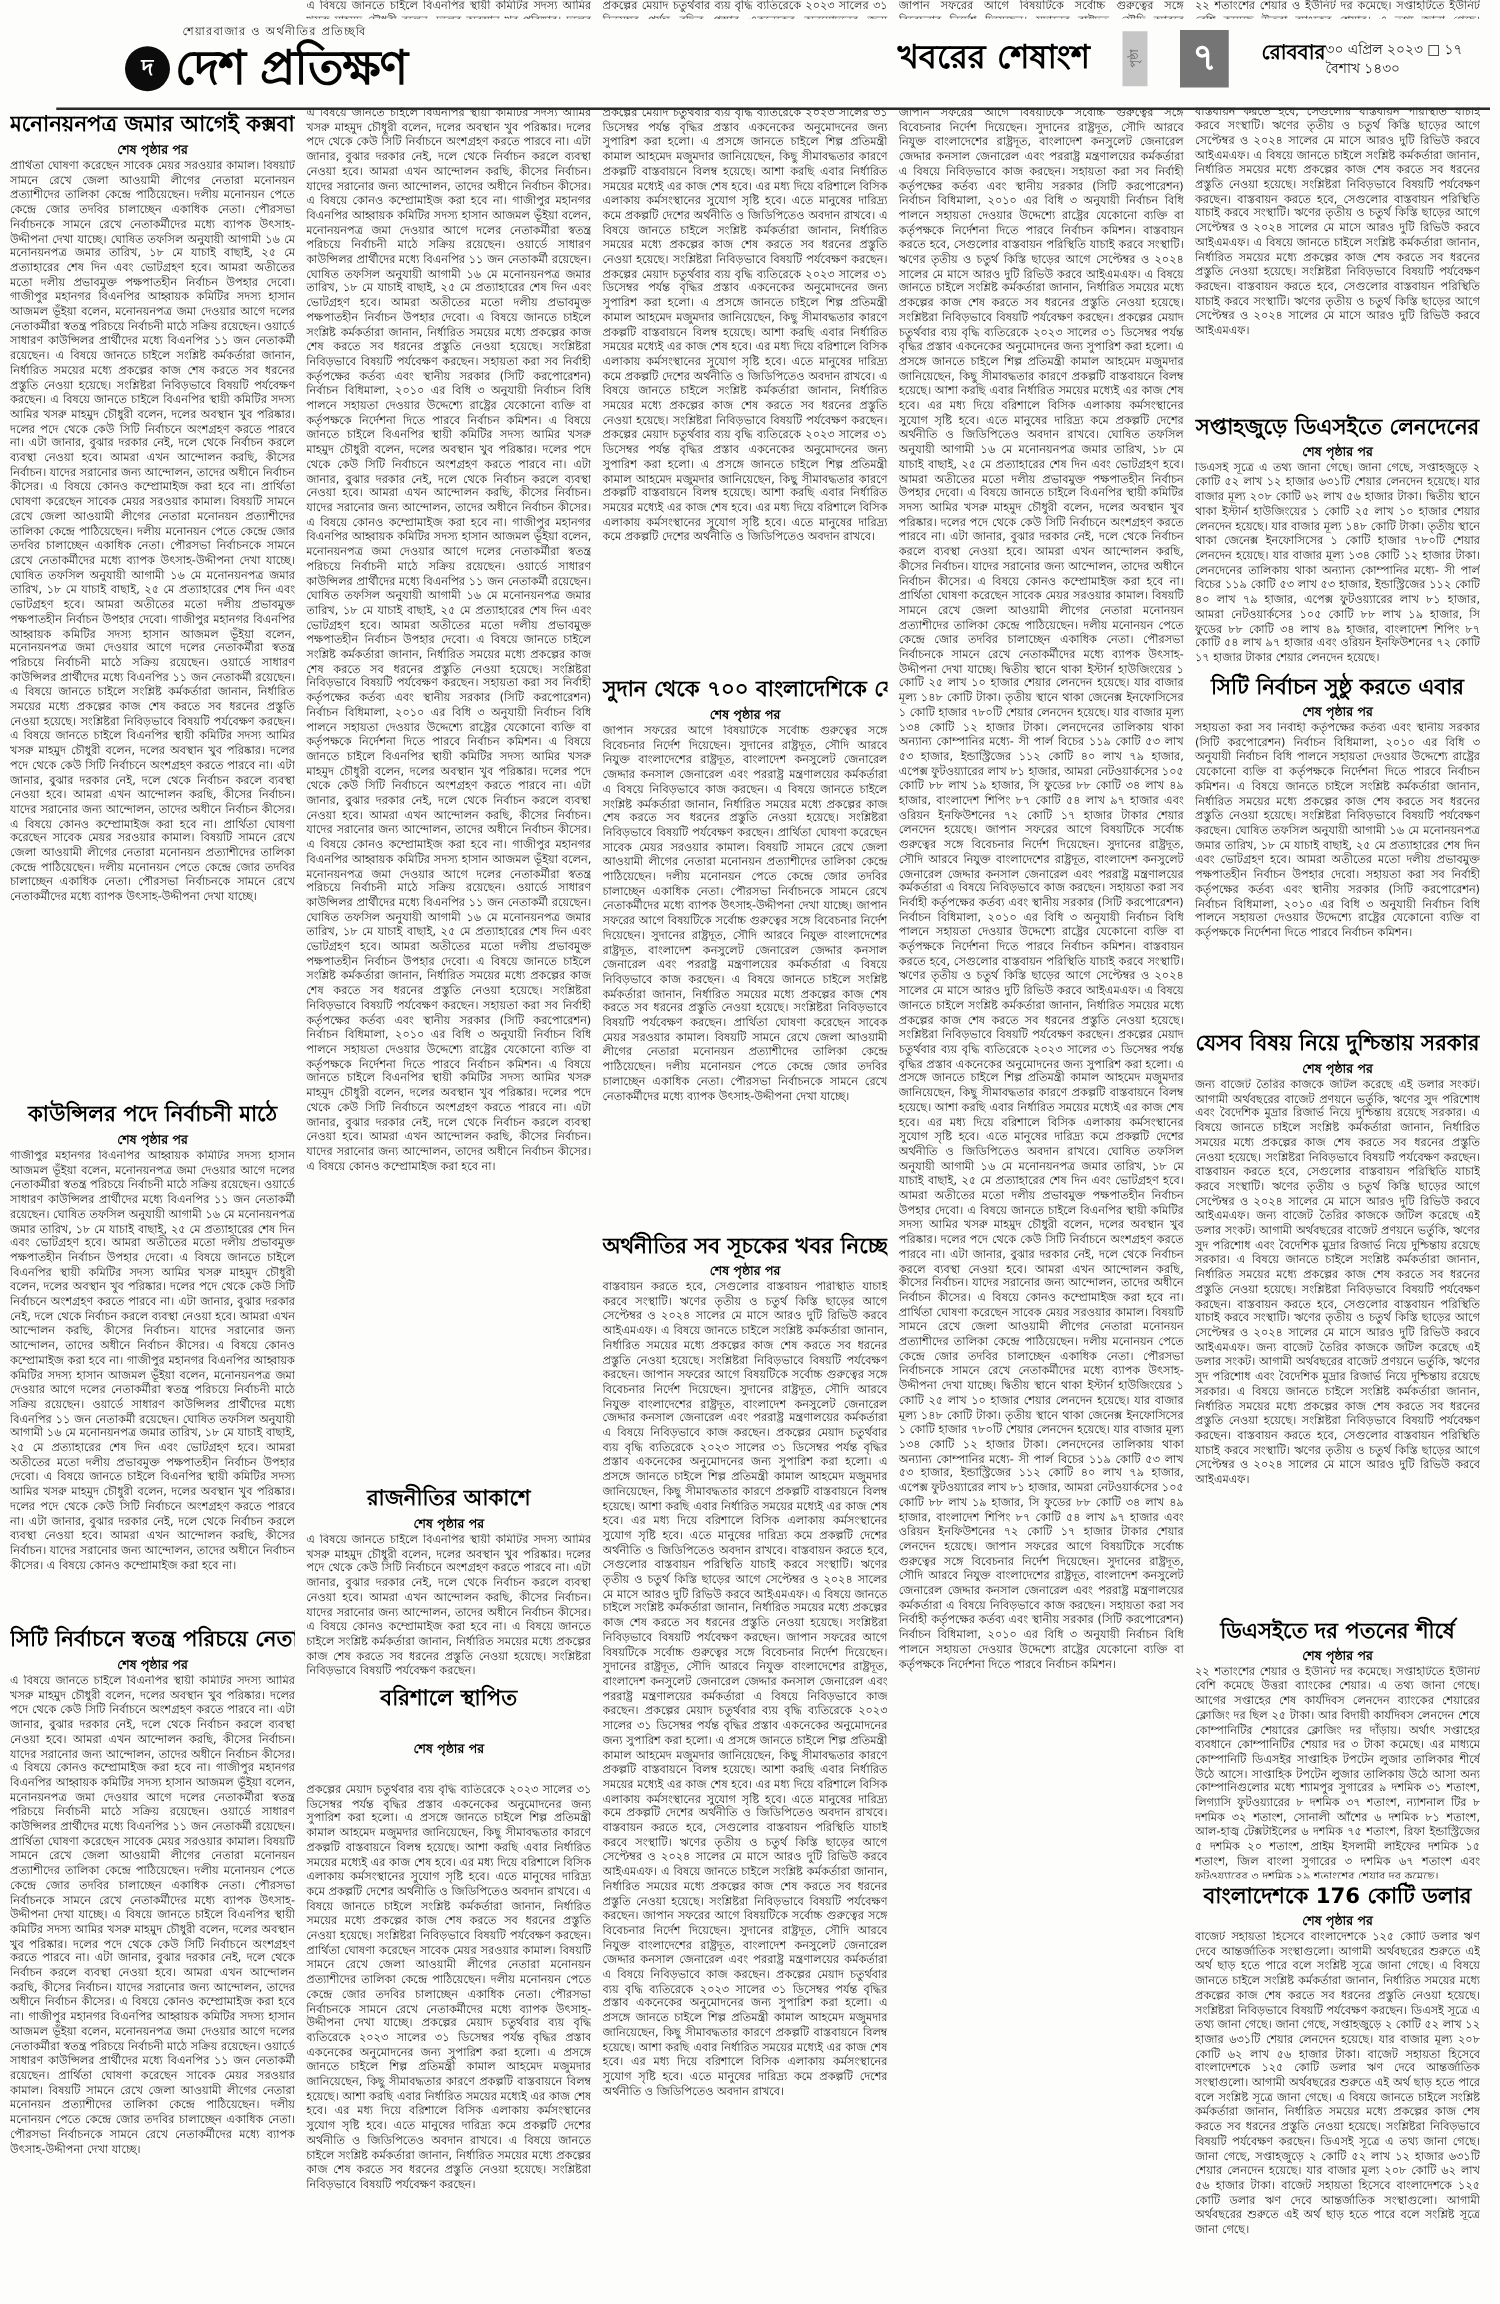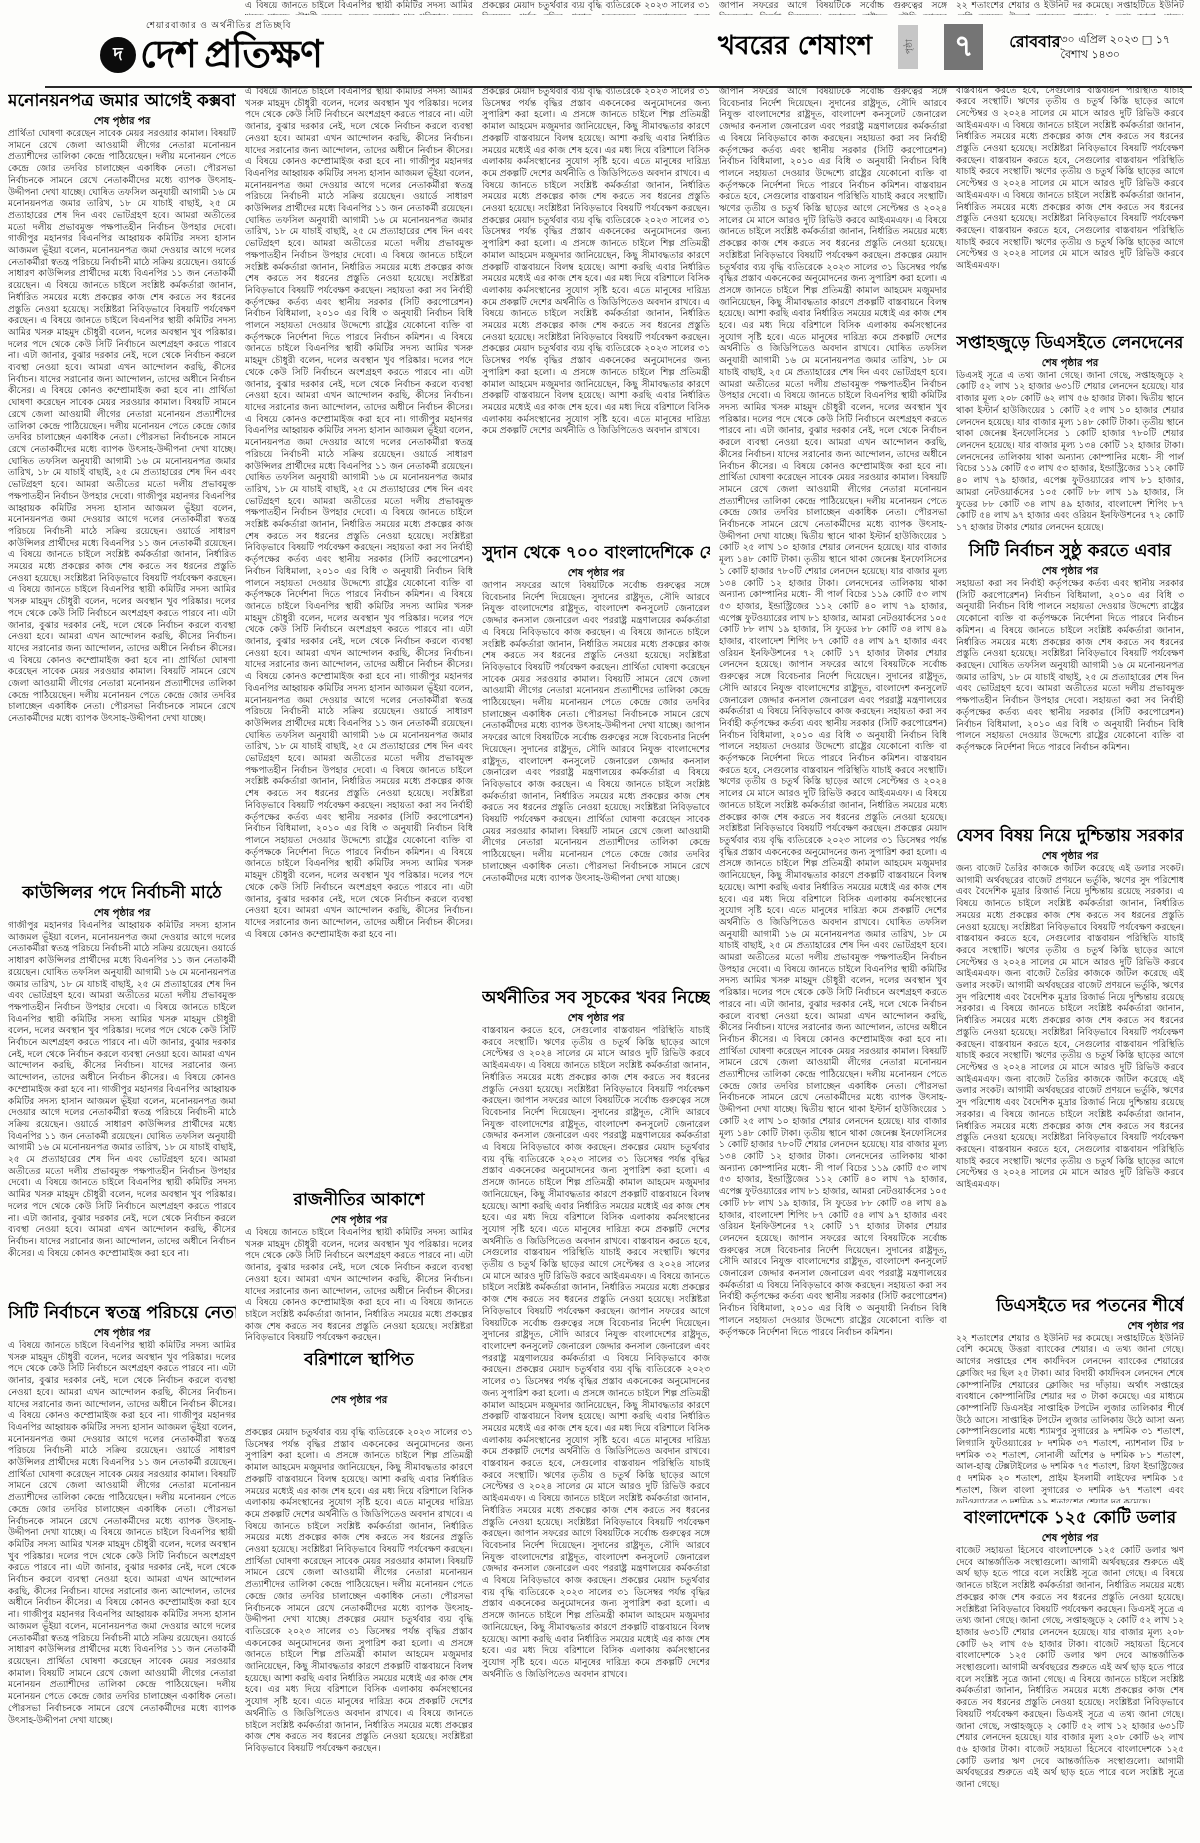--- a/index.html
+++ b/index.html
@@ -14,21 +14,21 @@
   .block.frag .body{flex:none;height:15px;}
   .headline{font-weight:bold;color:#000;font-size:17px;line-height:25px;text-align:center;
             white-space:nowrap;overflow:visible;padding:2px 0 1px 0;}
   .sub{font-weight:bold;font-size:10px;line-height:14px;text-align:center;color:#000;}
   
   .top-white{position:absolute;left:0;top:16px;width:1200px;height:70px;background:#fdfdfb;z-index:2;}
   .header-rule{position:absolute;left:45px;top:86px;width:1147px;height:0;border-top:2px solid #2b2b2b;z-index:3;}
   .masthead{position:absolute;left:100px;top:2px;display:flex;align-items:flex-end;gap:4px;}
   .masthead .logo{width:36px;height:36px;border-radius:50%;background:#0c0c0c;color:#fff;
                   display:flex;align-items:center;justify-content:center;font-size:18px;font-weight:bold;margin-bottom:2px;}
-  .masthead .stack{display:flex;flex-direction:column;font-family:Liberation Serif, serif;}
+  .masthead .stack{display:flex;flex-direction:column;}
   .tagline{font-size:9px;letter-spacing:1px;color:#1c1c1c;padding-left:6px;}
   .mast-title{font-size:38px;line-height:42px;font-weight:900;color:#050505;letter-spacing:-1px;}
   .folio{position:absolute;left:718px;top:8px;display:flex;align-items:center;gap:26px;}
   .section-title{font-size:26px;font-weight:bold;color:#000;white-space:nowrap;}
   .page-label{width:20px;height:44px;background:#c6c6c6;color:#555;display:flex;align-items:center;
               justify-content:center;font-size:9px;writing-mode:vertical-rl;transform:rotate(180deg);}
   .page-num{width:46px;height:46px;background:#757575;color:#fff;display:flex;align-items:center;
             justify-content:center;font-size:30px;font-weight:bold;}
   .daydate{display:flex;flex-direction:row;justify-content:center;}
   .day{font-size:16px;font-weight:bold;line-height:20px;color:#000;}
@@ -119,27 +119,27 @@
         <div class="block story" style="height: 290px;">
           <div class="headline">সিটি নির্বাচন সুষ্ঠু করতে এবার</div>
           <div class="sub">শেষ পৃষ্ঠার পর</div>
           <div class="body">সহায়তা করা সব নির্বাহী কর্তৃপক্ষের কর্তব্য এবং স্থানীয় সরকার (সিটি করপোরেশন) নির্বাচন বিধিমালা, ২০১০ এর বিধি ৩ অনুযায়ী নির্বাচন বিধি পালনে সহায়তা দেওয়ার উদ্দেশ্যে রাষ্ট্রের যেকোনো ব্যক্তি বা কর্তৃপক্ষকে নির্দেশনা দিতে পারবে নির্বাচন কমিশন। এ বিষয়ে জানতে চাইলে সংশ্লিষ্ট কর্মকর্তারা জানান, নির্ধারিত সময়ের মধ্যে প্রকল্পের কাজ শেষ করতে সব ধরনের প্রস্তুতি নেওয়া হয়েছে। সংশ্লিষ্টরা নিবিড়ভাবে বিষয়টি পর্যবেক্ষণ করছেন। ঘোষিত তফসিল অনুযায়ী আগামী ১৬ মে মনোনয়নপত্র জমার তারিখ, ১৮ মে যাচাই বাছাই, ২৫ মে প্রত্যাহারের শেষ দিন এবং ভোটগ্রহণ হবে। আমরা অতীতের মতো দলীয় প্রভাবমুক্ত পক্ষপাতহীন নির্বাচন উপহার দেবো। সহায়তা করা সব নির্বাহী কর্তৃপক্ষের কর্তব্য এবং স্থানীয় সরকার (সিটি করপোরেশন) নির্বাচন বিধিমালা, ২০১০ এর বিধি ৩ অনুযায়ী নির্বাচন বিধি পালনে সহায়তা দেওয়ার উদ্দেশ্যে রাষ্ট্রের যেকোনো ব্যক্তি বা কর্তৃপক্ষকে নির্দেশনা দিতে পারবে নির্বাচন কমিশন। </div>
         </div>
         <div class="block story" style="height: 478px;">
           <div class="headline">যেসব বিষয় নিয়ে দুশ্চিন্তায় সরকার</div>
           <div class="sub">শেষ পৃষ্ঠার পর</div>
           <div class="body">জন্য বাজেট তৈরির কাজকে জটিল করেছে এই ডলার সংকট। আগামী অর্থবছরের বাজেট প্রণয়নে ভর্তুকি, ঋণের সুদ পরিশোধ এবং বৈদেশিক মুদ্রার রিজার্ভ নিয়ে দুশ্চিন্তায় রয়েছে সরকার। এ বিষয়ে জানতে চাইলে সংশ্লিষ্ট কর্মকর্তারা জানান, নির্ধারিত সময়ের মধ্যে প্রকল্পের কাজ শেষ করতে সব ধরনের প্রস্তুতি নেওয়া হয়েছে। সংশ্লিষ্টরা নিবিড়ভাবে বিষয়টি পর্যবেক্ষণ করছেন। বাস্তবায়ন করতে হবে, সেগুলোর বাস্তবায়ন পরিস্থিতি যাচাই করবে সংস্থাটি। ঋণের তৃতীয় ও চতুর্থ কিস্তি ছাড়ের আগে সেপ্টেম্বর ও ২০২৪ সালের মে মাসে আরও দুটি রিভিউ করবে আইএমএফ। জন্য বাজেট তৈরির কাজকে জটিল করেছে এই ডলার সংকট। আগামী অর্থবছরের বাজেট প্রণয়নে ভর্তুকি, ঋণের সুদ পরিশোধ এবং বৈদেশিক মুদ্রার রিজার্ভ নিয়ে দুশ্চিন্তায় রয়েছে সরকার। এ বিষয়ে জানতে চাইলে সংশ্লিষ্ট কর্মকর্তারা জানান, নির্ধারিত সময়ের মধ্যে প্রকল্পের কাজ শেষ করতে সব ধরনের প্রস্তুতি নেওয়া হয়েছে। সংশ্লিষ্টরা নিবিড়ভাবে বিষয়টি পর্যবেক্ষণ করছেন। বাস্তবায়ন করতে হবে, সেগুলোর বাস্তবায়ন পরিস্থিতি যাচাই করবে সংস্থাটি। ঋণের তৃতীয় ও চতুর্থ কিস্তি ছাড়ের আগে সেপ্টেম্বর ও ২০২৪ সালের মে মাসে আরও দুটি রিভিউ করবে আইএমএফ। জন্য বাজেট তৈরির কাজকে জটিল করেছে এই ডলার সংকট। আগামী অর্থবছরের বাজেট প্রণয়নে ভর্তুকি, ঋণের সুদ পরিশোধ এবং বৈদেশিক মুদ্রার রিজার্ভ নিয়ে দুশ্চিন্তায় রয়েছে সরকার। এ বিষয়ে জানতে চাইলে সংশ্লিষ্ট কর্মকর্তারা জানান, নির্ধারিত সময়ের মধ্যে প্রকল্পের কাজ শেষ করতে সব ধরনের প্রস্তুতি নেওয়া হয়েছে। সংশ্লিষ্টরা নিবিড়ভাবে বিষয়টি পর্যবেক্ষণ করছেন। বাস্তবায়ন করতে হবে, সেগুলোর বাস্তবায়ন পরিস্থিতি যাচাই করবে সংস্থাটি। ঋণের তৃতীয় ও চতুর্থ কিস্তি ছাড়ের আগে সেপ্টেম্বর ও ২০২৪ সালের মে মাসে আরও দুটি রিভিউ করবে আইএমএফ। </div>
         </div>
-        <div class="block story" style="height: 216px; align-items: flex-end;">
+        <div class="block story" style="height: 216px;">
           <div class="headline">ডিএসইতে দর পতনের শীর্ষে</div>
           <div class="sub">শেষ পৃষ্ঠার পর</div>
           <div class="body">২২ শতাংশের শেয়ার ও ইউনিট দর কমেছে। সপ্তাহটিতে ইউনিট বেশি কমেছে উত্তরা ব্যাংকের শেয়ার। এ তথ্য জানা গেছে। আগের সপ্তাহের শেষ কার্যদিবস লেনদেন ব্যাংকের শেয়ারের ক্লোজিং দর ছিল ২৫ টাকা। আর বিদায়ী কার্যদিবস লেনদেন শেষে কোম্পানিটির শেয়ারের ক্লোজিং দর দাঁড়ায়। অর্থাৎ সপ্তাহের ব্যবধানে কোম্পানিটির শেয়ার দর ৩ টাকা কমেছে। এর মাধ্যমে কোম্পানিটি ডিএসইর সাপ্তাহিক টপটেন লুজার তালিকার শীর্ষে উঠে আসে। সাপ্তাহিক টপটেন লুজার তালিকায় উঠে আসা অন্য কোম্পানিগুলোর মধ্যে শ্যামপুর সুগারের ৯ দশমিক ৩১ শতাংশ, লিগ্যাসি ফুটওয়্যারের ৮ দশমিক ৩৭ শতাংশ, ন্যাশনাল টির ৮ দশমিক ৩২ শতাংশ, সোনালী আঁশের ৬ দশমিক ৮১ শতাংশ, আল-হাজ্ব টেক্সটাইলের ৬ দশমিক ৭৫ শতাংশ, রিফা ইন্ডাস্ট্রিজের ৫ দশমিক ২০ শতাংশ, প্রাইম ইসলামী লাইফের দশমিক ১৫ শতাংশ, জিল বাংলা সুগারের ৩ দশমিক ৬৭ শতাংশ এবং ফুটওয়্যারের ৩ দশমিক ২৯ শতাংশের শেয়ার দর কমেছে। </div>
         </div>
         <div class="block story" style="height: 346px;">
-          <div class="headline">বাংলাদেশকে ১২৫ কোটি ডলার</div>
+          <div class="headline">বাংলাদেশকে 176 কোটি ডলার</div>
           <div class="sub">শেষ পৃষ্ঠার পর</div>
           <div class="body">বাজেট সহায়তা হিসেবে বাংলাদেশকে ১২৫ কোটি ডলার ঋণ দেবে আন্তর্জাতিক সংস্থাগুলো। আগামী অর্থবছরের শুরুতে এই অর্থ ছাড় হতে পারে বলে সংশ্লিষ্ট সূত্রে জানা গেছে। এ বিষয়ে জানতে চাইলে সংশ্লিষ্ট কর্মকর্তারা জানান, নির্ধারিত সময়ের মধ্যে প্রকল্পের কাজ শেষ করতে সব ধরনের প্রস্তুতি নেওয়া হয়েছে। সংশ্লিষ্টরা নিবিড়ভাবে বিষয়টি পর্যবেক্ষণ করছেন। ডিএসই সূত্রে এ তথ্য জানা গেছে। জানা গেছে, সপ্তাহজুড়ে ২ কোটি ৫২ লাখ ১২ হাজার ৬৩১টি শেয়ার লেনদেন হয়েছে। যার বাজার মূল্য ২০৮ কোটি ৬২ লাখ ৫৬ হাজার টাকা। বাজেট সহায়তা হিসেবে বাংলাদেশকে ১২৫ কোটি ডলার ঋণ দেবে আন্তর্জাতিক সংস্থাগুলো। আগামী অর্থবছরের শুরুতে এই অর্থ ছাড় হতে পারে বলে সংশ্লিষ্ট সূত্রে জানা গেছে। এ বিষয়ে জানতে চাইলে সংশ্লিষ্ট কর্মকর্তারা জানান, নির্ধারিত সময়ের মধ্যে প্রকল্পের কাজ শেষ করতে সব ধরনের প্রস্তুতি নেওয়া হয়েছে। সংশ্লিষ্টরা নিবিড়ভাবে বিষয়টি পর্যবেক্ষণ করছেন। ডিএসই সূত্রে এ তথ্য জানা গেছে। জানা গেছে, সপ্তাহজুড়ে ২ কোটি ৫২ লাখ ১২ হাজার ৬৩১টি শেয়ার লেনদেন হয়েছে। যার বাজার মূল্য ২০৮ কোটি ৬২ লাখ ৫৬ হাজার টাকা। বাজেট সহায়তা হিসেবে বাংলাদেশকে ১২৫ কোটি ডলার ঋণ দেবে আন্তর্জাতিক সংস্থাগুলো। আগামী অর্থবছরের শুরুতে এই অর্থ ছাড় হতে পারে বলে সংশ্লিষ্ট সূত্রে জানা গেছে। </div>
         </div>
       </div>
   </div>
 
   <div class="top-white">
     <div class="masthead">
       <div class="logo">দ</div>
       <div class="stack">

